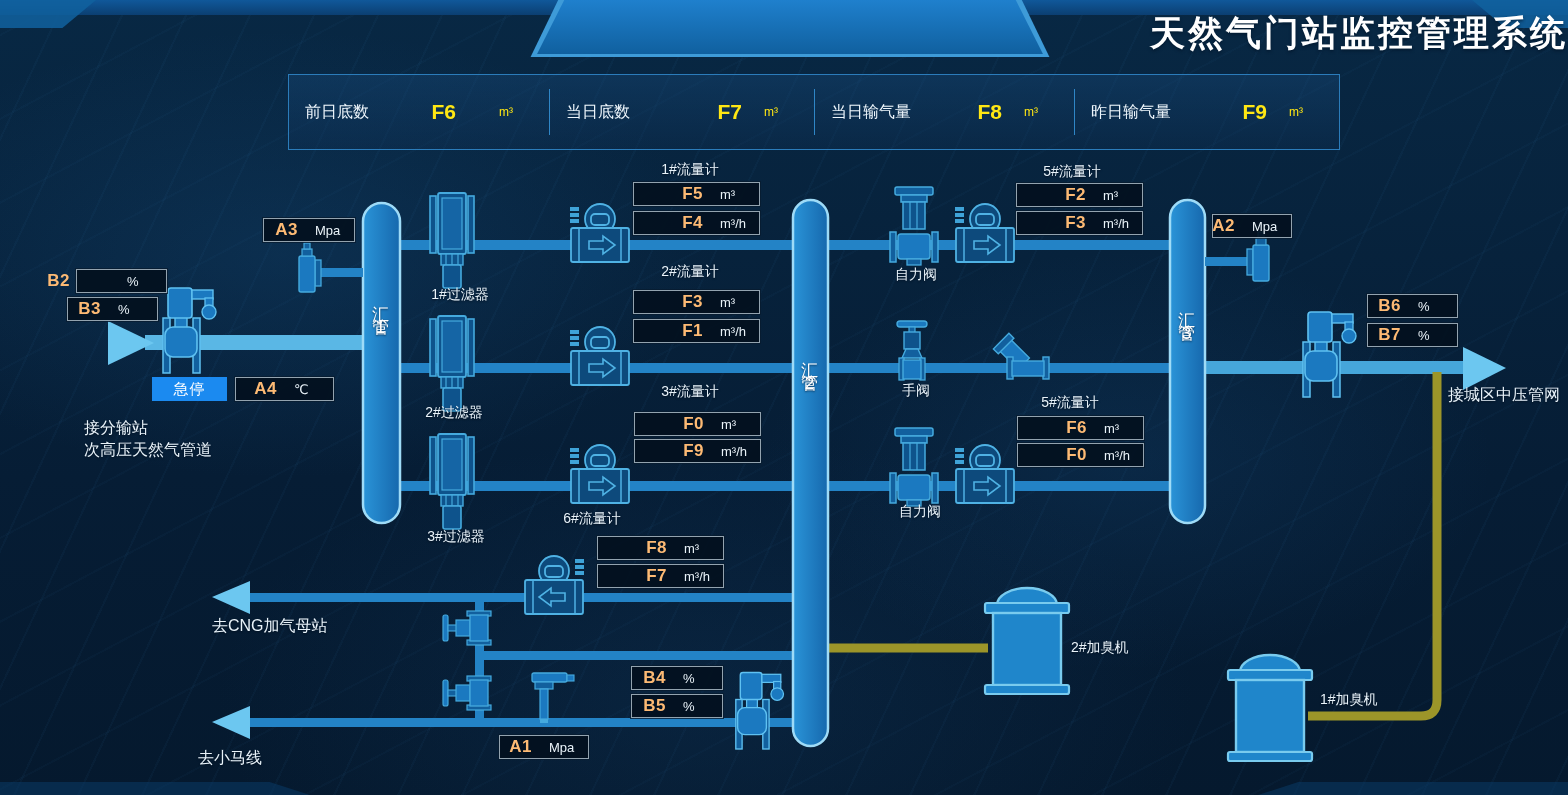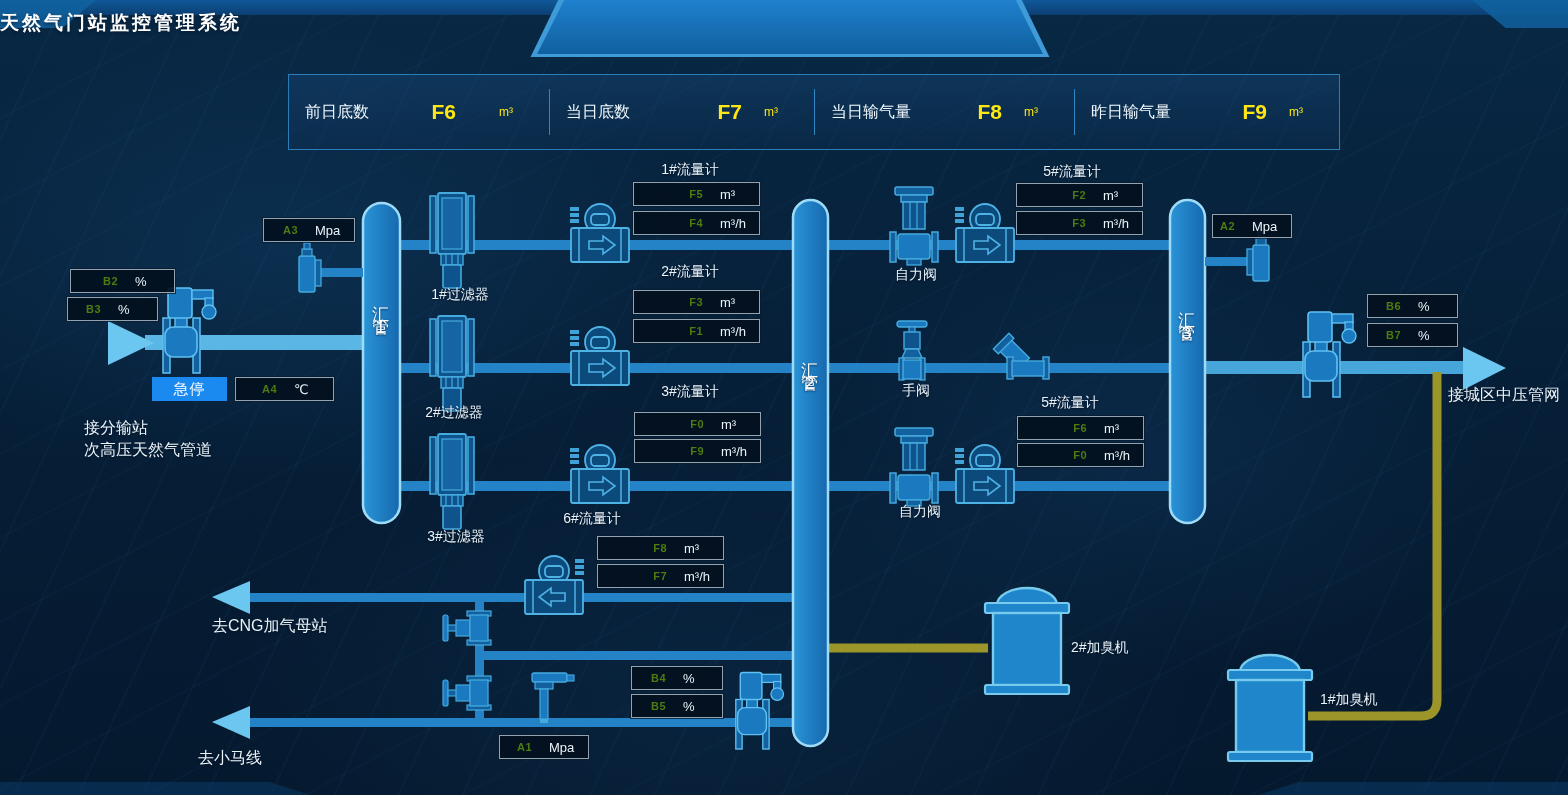--- a/index.html
+++ b/index.html
@@ -13,31 +13,31 @@
       repeating-linear-gradient(-28deg, rgba(52,130,190,.04) 0 2px, transparent 2px 74px),
       linear-gradient(#082844,#061d35 60%,#05192e);}
   
   .hdr-strip{position:absolute;left:0;top:0;width:1568px;height:7px;background:linear-gradient(#1a71ba,#0e538c);}
   .hdr-wing-l{position:absolute;left:0;top:0;width:588px;height:15px;background:linear-gradient(#10589a,#0b3f72);clip-path:polygon(0 0,100% 0,95% 100%,0 100%);}
   .hdr-wing-r{position:absolute;right:0;top:0;width:588px;height:15px;background:linear-gradient(#10589a,#0b3f72);clip-path:polygon(0 0,100% 0,100% 100%,5% 100%);}
   .hdr-corner-l{position:absolute;left:0;top:0;width:96px;height:28px;background:#11629f;clip-path:polygon(0 0,100% 0,65% 100%,0 100%);opacity:.85;}
   .hdr-corner-r{position:absolute;right:0;top:0;width:96px;height:28px;background:#11629f;clip-path:polygon(0 0,100% 0,100% 100%,35% 100%);opacity:.85;}
   .hdr-trap-border{position:absolute;left:514px;top:0;width:552px;height:57px;background:#3e9bd8;clip-path:polygon(8% 0,92% 0,97% 100%,3% 100%);}
   .hdr-trap{position:absolute;left:518px;top:0;width:544px;height:54px;background:linear-gradient(#1f80cd,#10609f);clip-path:polygon(8.5% 0,91.5% 0,96.5% 100%,3.5% 100%);}
-  .hdr-title{position:absolute;left:0;top:10px;width:1568px;text-align:left;color:#ffffff;font-size:19px;font-weight:bold;letter-spacing:3px;text-shadow:0 2px 3px rgba(0,20,40,.6);}
+  .hdr-title{position:absolute;left:0;top:10px;width:1568px;text-align:right;color:#ffffff;font-size:35px;font-weight:bold;letter-spacing:3px;text-shadow:0 2px 3px rgba(0,20,40,.6);}
   
   .stats{position:absolute;left:288px;top:74px;width:1052px;height:76px;border:1px solid #2b7cba;background:linear-gradient(rgba(24,76,126,.38),rgba(14,48,86,.30));box-sizing:border-box;}
   .stat{position:absolute;top:0;height:74px;display:flex;align-items:center;box-sizing:border-box;padding:0 36px 0 16px;}
   .stat .sl{color:#eef6fc;font-size:16px;}
   .stat .sv{margin-left:auto;color:#ffe713;font-size:21px;font-weight:bold;}
   .stat .su{color:#ffe713;font-size:12px;margin-left:22px;}
   .stat-div{position:absolute;top:14px;width:1px;height:46px;background:#2f86c6;}
   
   .gauge{position:absolute;height:24px;box-sizing:border-box;border:1px solid rgba(196,212,223,.75);background:rgba(3,16,30,.92);display:flex;align-items:center;justify-content:flex-end;padding-right:13px;box-shadow:0 0 0 1px rgba(8,28,48,.8);}
-  .gauge .gval{color:#4d7c0f;font-size:11px;font-weight:bold;letter-spacing:.5px;}
+  .gauge .gval{color:#fdba74;font-size:17px;font-weight:bold;letter-spacing:.5px;}
   .gauge .gunit{color:#eaf3f9;font-size:13px;margin-left:17px;min-width:26px;}
   .estop{position:absolute;left:152px;top:377px;width:75px;height:24px;background:#1b8af0;color:#fff;font-size:15px;display:flex;align-items:center;justify-content:center;cursor:pointer;letter-spacing:1px;}
   
   .lbl{position:absolute;color:#e9f3fa;font-size:14px;white-space:nowrap;text-shadow:0 1px 2px rgba(0,15,30,.8);}
   .lbl-c{transform:translateX(-50%);}
   .lbl-lg{font-size:16px;}
   .mftxt{position:absolute;writing-mode:vertical-rl;text-orientation:upright;color:#ffffff;font-size:17px;letter-spacing:13px;line-height:1;text-shadow:0 1px 2px rgba(0,20,40,.7);}
   .ftr-l{position:absolute;left:0;bottom:0;width:310px;height:13px;background:#0a3a66;opacity:.55;clip-path:polygon(0 0,87% 0,100% 100%,0 100%);}
   .ftr-r{position:absolute;right:0;bottom:0;width:310px;height:13px;background:#0a3a66;opacity:.55;clip-path:polygon(13% 0,100% 0,100% 100%,0 100%);}
   svg.diagram{position:absolute;left:0;top:0;}
@@ -231,21 +231,21 @@
     <use href="#sidevalve" x="479" y="628"></use>
     <use href="#sidevalve" x="479" y="693"></use>
     <use href="#tank" x="1027" y="591"></use>
     <use href="#tank" x="1270" y="658"></use>
   </svg>
 
   <div class="mftxt" style="left:372px;top:292px;">汇管1</div>
   <div class="mftxt" style="left:801px;top:348px;">汇管2</div>
   <div class="mftxt" style="left:1178px;top:298px;">汇管3</div>
 
-  <div class="gauge" style="left:70px;top:269px;width:105px;">
+  <div class="gauge" style="left:76px;top:269px;width:91px;gap:40px;">
       <span class="gval">B2</span>
       <span class="gunit">%</span>
     </div>
   <div class="gauge" style="left:67px;top:297px;width:91px;">
       <span class="gval">B3</span>
       <span class="gunit">%</span>
     </div>
   <div class="gauge" style="left:263px;top:218px;width:92px;">
       <span class="gval">A3</span>
       <span class="gunit">Mpa</span>

